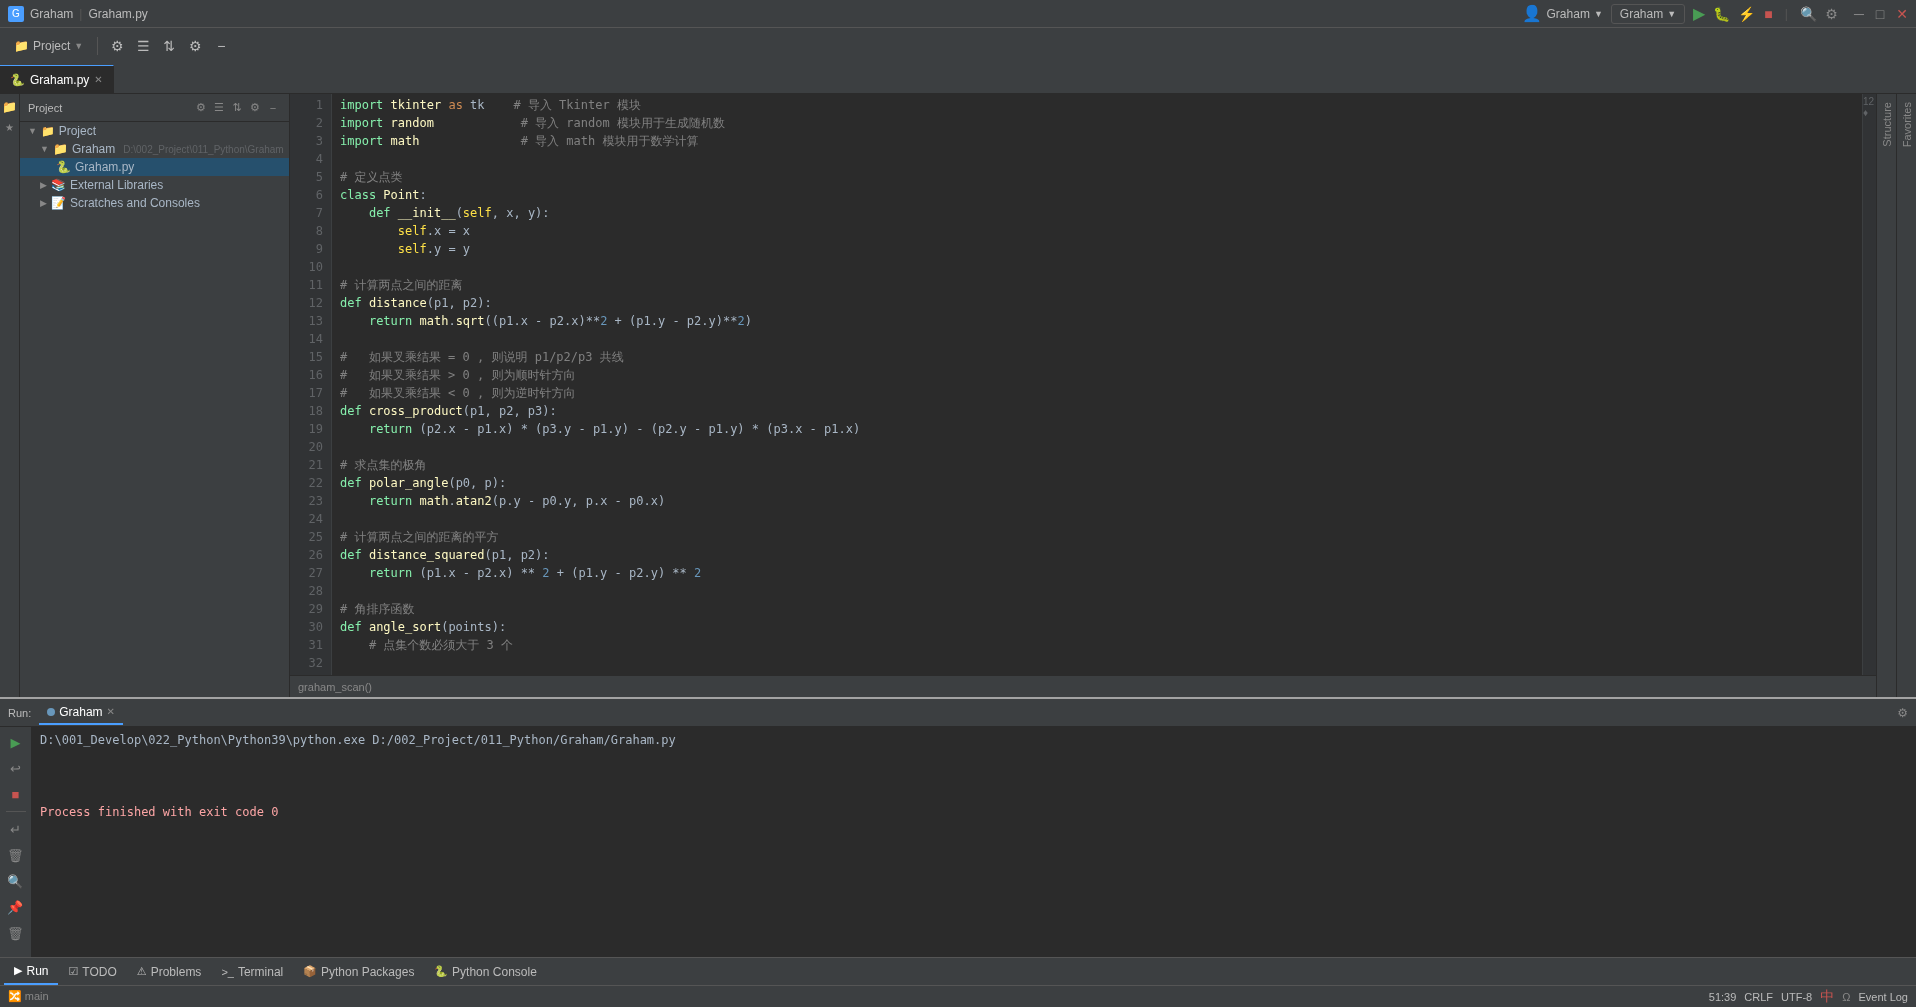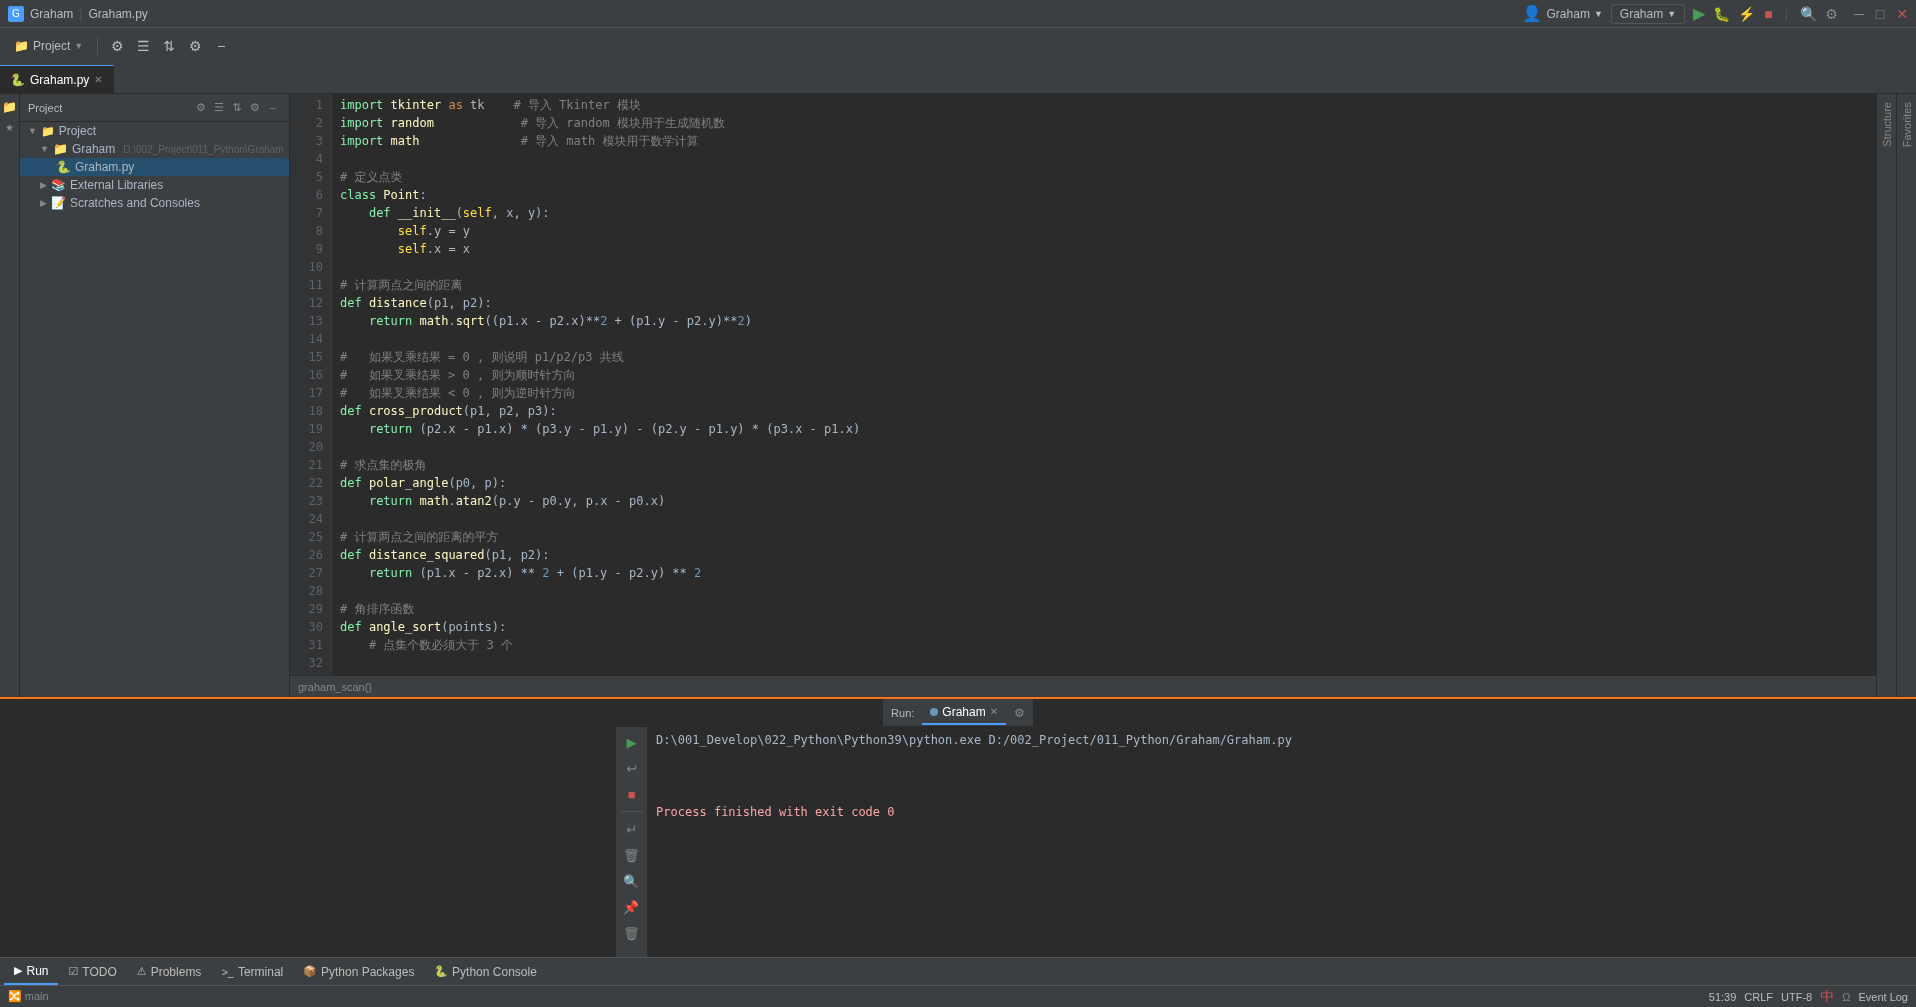--- a/index.html
+++ b/index.html
@@ -190,25 +190,24 @@
       top: 2px;
       right: 2px;
       color: #606366;
       font-size: 10px;
     }
 
     
     .run-panel {
       height: 260px;
       background: #2b2b2b;
-      border-top: 2px solid #f97316;
-      display: flex;
-      flex-direction: column;
-      flex-shrink: 0;
-      align-items: center;
+      border-top: 2px solid #a3a3a3;
+      display: flex;
+      flex-direction: column;
+      flex-shrink: 0;
     }
     .run-panel-header {
       height: 28px;
       background: #3c3f41;
       display: flex;
       align-items: center;
       padding: 0 8px;
       gap: 8px;
       border-bottom: 1px solid #2b2b2b;
     }
@@ -465,22 +464,22 @@
           <div>32</div>
         </div>
       <div class="code-lines" id="code-lines">
           <div class="code-line"><span class="kw">import</span> <span class="fn">tkinter</span> <span class="kw2">as</span> tk    <span class="cmt"># 导入 Tkinter 模块</span></div>
           <div class="code-line"><span class="kw">import</span> <span class="fn">random</span>            <span class="cmt"># 导入 random 模块用于生成随机数</span></div>
           <div class="code-line"><span class="kw">import</span> <span class="fn">math</span>              <span class="cmt"># 导入 math 模块用于数学计算</span></div>
           <div class="code-line">&nbsp;</div>
           <div class="code-line"><span class="cmt"># 定义点类</span></div>
           <div class="code-line"><span class="kw">class</span> <span class="fn">Point</span>:</div>
           <div class="code-line">    <span class="kw">def</span> <span class="fn">__init__</span>(<span class="self-kw">self</span>, x, y):</div>
+          <div class="code-line">        <span class="self-kw">self</span>.x = x</div>
           <div class="code-line">        <span class="self-kw">self</span>.y = y</div>
-          <div class="code-line">        <span class="self-kw">self</span>.x = x</div>
           <div class="code-line">&nbsp;</div>
           <div class="code-line"><span class="cmt"># 计算两点之间的距离</span></div>
           <div class="code-line"><span class="kw">def</span> <span class="fn">distance</span>(p1, p2):</div>
           <div class="code-line">    <span class="kw">return</span> <span class="fn">math</span>.<span class="fn">sqrt</span>((p1.x - p2.x)**<span class="num">2</span> + (p1.y - p2.y)**<span class="num">2</span>)</div>
           <div class="code-line">&nbsp;</div>
           <div class="code-line"><span class="cmt">#   如果叉乘结果 = 0 , 则说明 p1/p2/p3 共线</span></div>
           <div class="code-line"><span class="cmt">#   如果叉乘结果 &gt; 0 , 则为顺时针方向</span></div>
           <div class="code-line"><span class="cmt">#   如果叉乘结果 &lt; 0 , 则为逆时针方向</span></div>
           <div class="code-line"><span class="kw">def</span> <span class="fn">cross_product</span>(p1, p2, p3):</div>
           <div class="code-line">    <span class="kw">return</span> (p2.x - p1.x) * (p3.y - p1.y) - (p2.y - p1.y) * (p3.x - p1.x)</div>
@@ -490,20 +489,23 @@
           <div class="code-line">    <span class="kw">return</span> <span class="fn">math</span>.<span class="fn">atan2</span>(p.y - p0.y, p.x - p0.x)</div>
           <div class="code-line">&nbsp;</div>
           <div class="code-line"><span class="cmt"># 计算两点之间的距离的平方</span></div>
           <div class="code-line"><span class="kw">def</span> <span class="fn">distance_squared</span>(p1, p2):</div>
           <div class="code-line">    <span class="kw">return</span> (p1.x - p2.x) ** <span class="num">2</span> + (p1.y - p2.y) ** <span class="num">2</span></div>
           <div class="code-line">&nbsp;</div>
           <div class="code-line"><span class="cmt"># 角排序函数</span></div>
           <div class="code-line"><span class="kw">def</span> <span class="fn">angle_sort</span>(points):</div>
           <div class="code-line">    <span class="cmt"># 点集个数必须大于 3 个</span></div>
         </div>
+      <div class="right-gutter">
+        <div class="line-info">12 ♦</div>
+      </div>
     </div>
     <div class="editor-breadcrumb">
       <span>graham_scan()</span>
     </div>
   </div>
 
   <div class="structure-sidebar">
     <span class="structure-label">Structure</span>
   </div>
 

